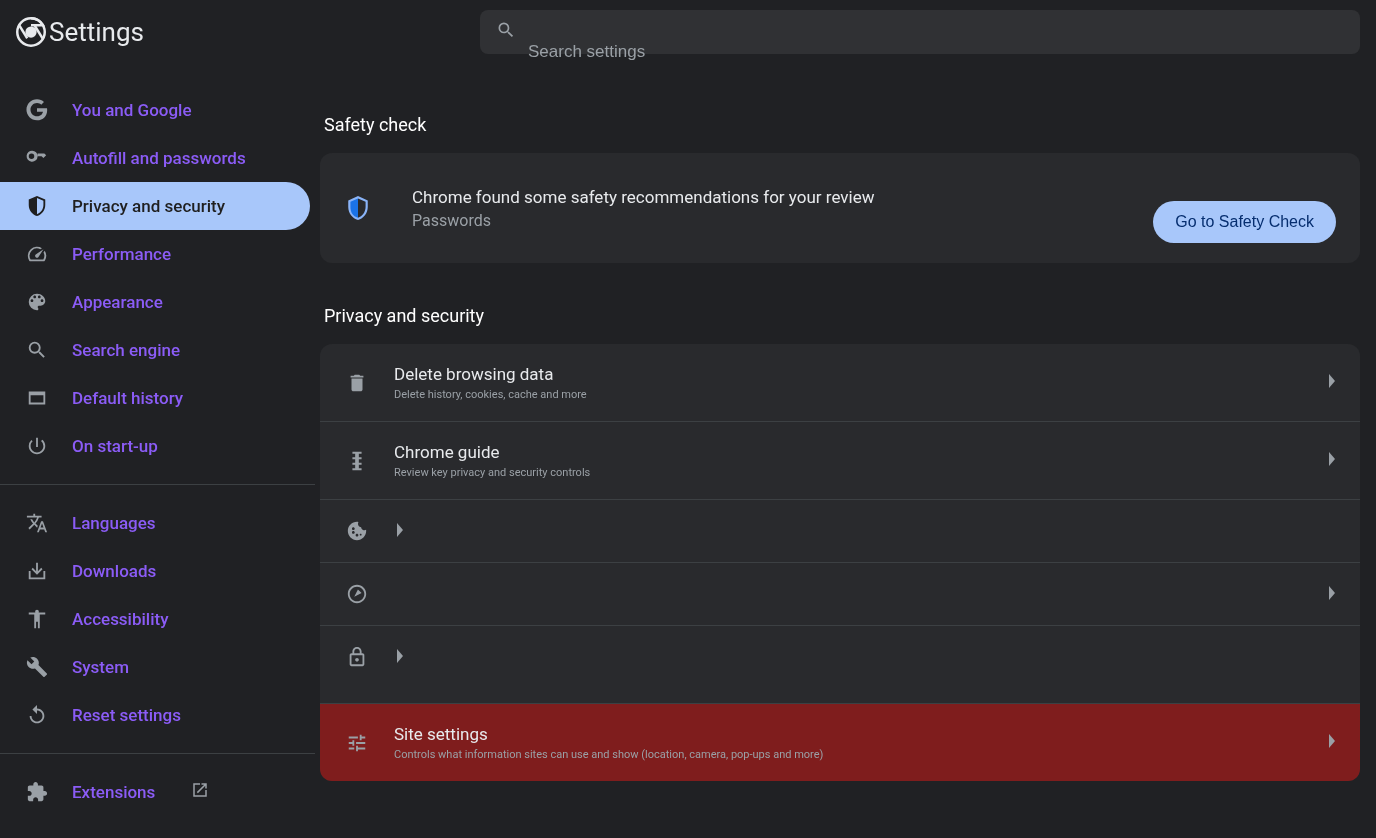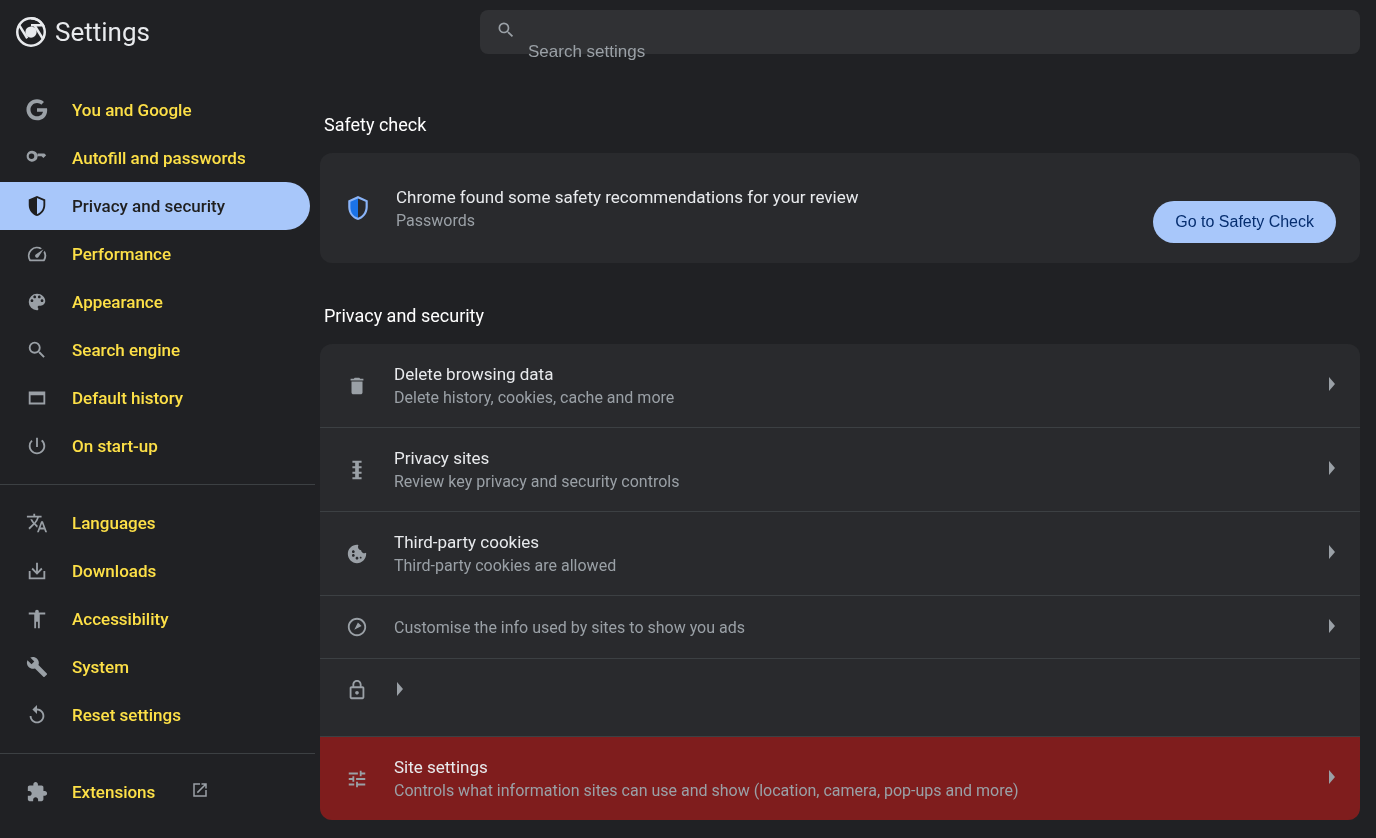--- a/index.html
+++ b/index.html
@@ -1,52 +1,52 @@
 <!DOCTYPE html>
 <html><head>
   <meta charset="utf-8">
   <style>
     * { margin: 0; padding: 0; box-sizing: border-box; }
     body { font-family: 'Roboto', 'Segoe UI', Arial, sans-serif; background: #202124; color: #e8eaed; width: 1376px; height: 838px; overflow: hidden; }
     .header { display: flex; align-items: center; height: 64px; padding: 0 16px; }
-    .header-left { display: flex; align-items: center; gap: 9px; width: 464px; }
+    .header-left { display: flex; align-items: center; gap: 3px; width: 464px; }
     .chrome-logo { width: 30px; height: 30px; }
     .header-title { font-size: 26px; font-weight: 400; color: #e8eaed; }
     .search-bar { flex: 1; max-width: 890px; background: #303134; border-radius: 8px; display: flex; align-items: center; padding: 0 16px; height: 44px; }
     .search-bar input { background: transparent; border: none; outline: none; color: #9aa0a6; font-size: 17px; margin-left: 12px; flex: 1; margin-top: 40px; }
     .search-bar input::placeholder { color: #9aa0a6; }
     .main { display: flex; height: calc(838px - 64px); }
     .sidebar { width: 320px; padding-top: 22px; overflow-y: auto; }
     .sidebar-item { display: flex; align-items: center; padding: 13px 26px; cursor: pointer; gap: 24px; }
     .sidebar-item.active { background: #a8c7fa; color: #1f1f1f; border-radius: 0 26px 26px 0; width: 310px; }
     .sidebar-item.active .icon svg { fill: #1f1f1f; }
     .sidebar-item .icon { width: 22px; height: 22px; display: flex; align-items: center; justify-content: center; }
     .sidebar-item .icon svg { fill: #9aa0a6; width: 22px; height: 22px; }
-    .sidebar-item .label { font-size: 17px; font-weight: 500; color: #fde047; }
+    .sidebar-item .label { font-size: 17px; font-weight: 500; color: #8b5cf6; }
     .sidebar-item.active .label { color: #1f1f1f; }
     .sidebar-divider { height: 1px; background: #3c4043; margin: 14px 0; width: 315px; }
     .ext-launch { margin-left: 12px; }
     .content { flex: 1; padding: 0 16px 20px 0; overflow-y: auto; }
     .section-title { font-size: 18px; color: #ffffff; margin: 42px 0 18px 0; padding-left: 4px; }
     .section-title.first { margin-top: 50px; }
-    .safety-card { background: #292a2d; border-radius: 12px; padding: 20px 24px; display: flex; align-items: center; gap: 24px; }
+    .safety-card { background: #292a2d; border-radius: 12px; padding: 20px 24px; display: flex; align-items: center; gap: 40px; }
     .safety-card .shield-wrap { width: 28px; display: flex; justify-content: center; }
     .safety-card .text { flex: 1; }
     .safety-card .text .title { font-size: 17px; color: #e8eaed; margin-bottom: 4px; }
     .safety-card .text .sub { font-size: 16px; color: #9aa0a6; }
     .safety-btn { background: #a8c7fa; color: #062e6f; border: none; border-radius: 24px; padding: 12px 22px; font-size: 16px; font-weight: 500; cursor: pointer; margin-top: 28px; }
     .list-card { background: #292a2d; border-radius: 12px; overflow: hidden; }
     .list-row { display: flex; align-items: center; padding: 20px 24px; gap: 24px; cursor: pointer; border-top: 1px solid #3c4043; }
     .list-row:first-child { border-top: none; }
     .list-row.highlight { background: #7f1d1d; margin-top: 15px; }
     .list-row .row-icon { width: 26px; display: flex; justify-content: center; }
     .list-row .row-icon svg { fill: #9aa0a6; width: 22px; height: 22px; }
     .list-row .row-text { flex: 1; }
     .list-row .row-text .title { font-size: 17px; color: #e8eaed; margin-bottom: 4px; }
-    .list-row .row-text .sub { font-size: 16px; color: #9aa0a6; }
+    .list-row .row-text .sub { font-size: 11px; color: #9aa0a6; }
     .list-row .chevron svg { fill: #9aa0a6; width: 10px; height: 14px; }
   </style>
 </head>
 <body>
 
 <svg width="0" height="0" style="position:absolute">
   <defs>
     <g id="i-google">
         <path d="M12 11v2.5h5.9c-.26 1.5-1 2.77-2.13 3.62l3.44 2.67C21.2 17.94 22.4 15.2 22.4 12c0-.68-.06-1.33-.18-2H12z" fill="currentColor"></path>
         <path d="M5.27 14.27l-.77.6-2.73 2.12C3.48 20.3 7.43 22.4 12 22.4c2.8 0 5.15-.92 6.87-2.5l-3.44-2.67c-.95.64-2.17 1.02-3.43 1.02-2.64 0-4.88-1.78-5.68-4.17z" fill="currentColor"></path>
@@ -296,49 +296,44 @@
               <use href="#i-chevron"></use>
             </svg></div>
       </div>
       <div class="list-row">
         <div class="row-icon">
             <svg viewBox="0 0 24 24">
               <use href="#i-guide"></use>
             </svg>
           </div>
         <div class="row-text">
-          <div class="title">Privacy sites</div>
+          <div class="title">Chrome guide</div>
           <div class="sub">Review key privacy and security controls</div>
         </div>
         <div class="chevron"><svg viewBox="0 0 8 14">
               <use href="#i-chevron"></use>
             </svg></div>
       </div>
       <div class="list-row">
         <div class="row-icon">
             <svg viewBox="0 0 24 24">
               <use href="#i-cookie"></use>
             </svg>
           </div>
+        <div class="chevron"><svg viewBox="0 0 8 14">
+              <use href="#i-chevron"></use>
+            </svg></div>
+      </div>
+      <div class="list-row">
+        <div class="row-icon">
+            <svg viewBox="0 0 24 24">
+              <use href="#i-ads"></use>
+            </svg>
+          </div>
         <div class="row-text">
-          <div class="title">Third-party cookies</div>
-          <div class="sub">Third-party cookies are allowed</div>
-        </div>
-        <div class="chevron"><svg viewBox="0 0 8 14">
-              <use href="#i-chevron"></use>
-            </svg></div>
-      </div>
-      <div class="list-row">
-        <div class="row-icon">
-            <svg viewBox="0 0 24 24">
-              <use href="#i-ads"></use>
-            </svg>
-          </div>
-        <div class="row-text">
-          <div class="sub">Customise the info used by sites to show you ads</div>
         </div>
         <div class="chevron"><svg viewBox="0 0 8 14">
               <use href="#i-chevron"></use>
             </svg></div>
       </div>
       <div class="list-row">
         <div class="row-icon">
             <svg viewBox="0 0 24 24">
               <use href="#i-lock"></use>
             </svg>

